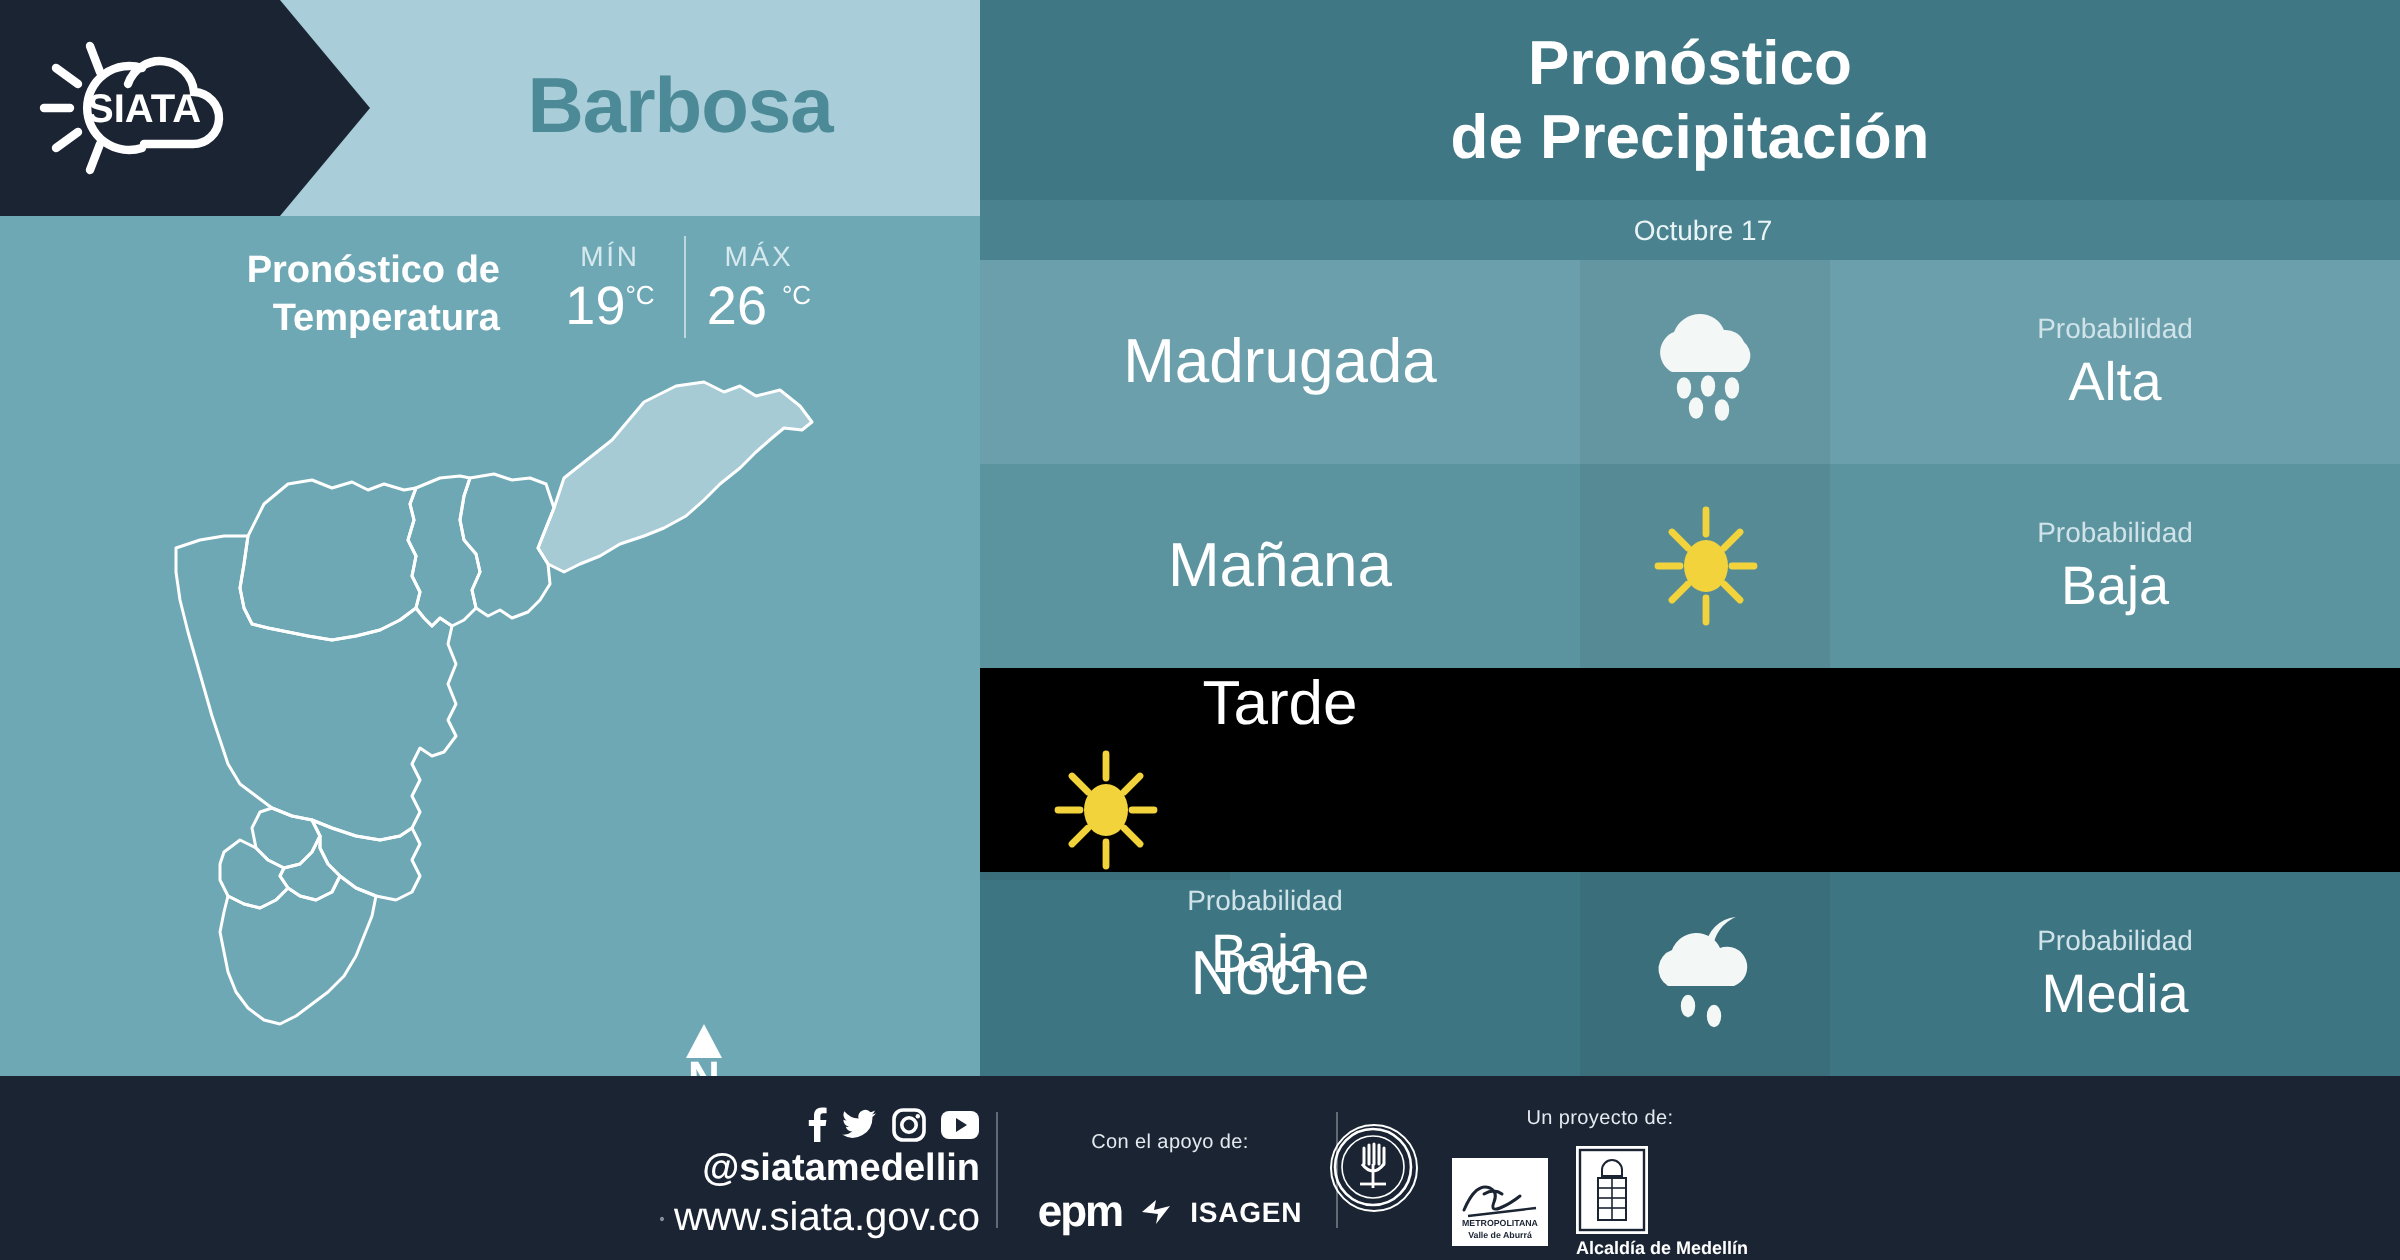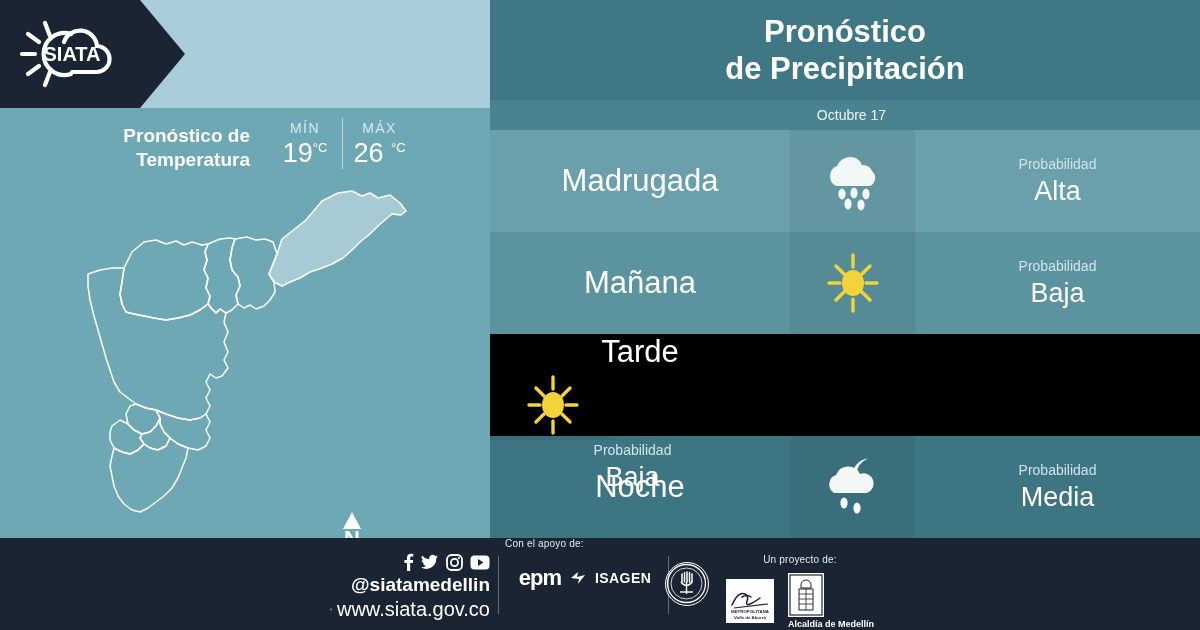--- a/index.html
+++ b/index.html
@@ -70,21 +70,21 @@
   .r4 { background:#3e7582; }
 
   
   .footer { position:absolute; left:0; top:538px; width:1200px; height:92px; background:#1b2433; }
   .f-social { position:absolute; left:330px; top:14px; width:160px; text-align:right; color:#fff; }
   .f-icons { display:flex; gap:7px; justify-content:flex-end; align-items:center; height:20px; }
   .f-handle { font-size:19px; font-weight:bold; color:#ffffff; line-height:1.25; margin-top:1px; }
   .f-site { font-size:20px; color:#ffffff; display:flex; align-items:center;
             justify-content:flex-end; gap:5px; line-height:1.25; }
   .vdiv { position:absolute; top:18px; width:1px; height:58px; background:rgba(255,255,255,.32); }
-  .f-support { position:absolute; left:505px; top:0; width:160px; text-align:left; }
+  .f-support { position:absolute; left:505px; top:28px; width:160px; text-align:center; }
   .f-caption { font-size:10px; color:#e4eaf0; letter-spacing:.2px; }
   .f-logos { display:flex; align-items:center; justify-content:center; gap:9px; margin-top:16px; }
   .epm-word { font-size:22px; color:#fff; font-weight:bold; letter-spacing:-1px; }
   .isagen-word { font-size:14px; color:#fff; font-weight:bold; letter-spacing:.4px; }
   .f-project { position:absolute; left:700px; top:16px; width:200px; text-align:center; }
   .f-plogos { display:flex; align-items:center; justify-content:center; gap:14px; margin-top:8px; }
   .area-badge { width:48px; height:44px; background:#ffffff; position:relative; }
   .area-cap { position:absolute; left:0; bottom:3px; width:48px; text-align:center;
               font-size:4.4px; color:#1b2433; font-weight:bold; line-height:1.25; }
   .alc-badge { width:36px; height:44px; background:#fff; }
@@ -106,20 +106,21 @@
             <line x1="14" y1="20" x2="25" y2="28"></line>
             <line x1="14" y1="60" x2="25" y2="52"></line>
             <line x1="31" y1="9" x2="36" y2="22"></line>
             <line x1="31" y1="71" x2="36" y2="58"></line>
             <path d="M57 20 A21 21 0 1 0 57 60"></path>
             <path d="M58 58 h24 a13 13 0 0 0 1 -26 a17 17 0 0 0 -33 -4"></path>
           </g>
           <text x="58" y="47" font-family="Liberation Sans, sans-serif" font-size="20" font-weight="bold" fill="#ffffff" text-anchor="middle">SIATA</text>
         </svg>
       </div>
+      <div class="city-name">Barbosa</div>
     </div>
 
     <div class="temp-block">
       <div class="temp-title">
         <span>Pronóstico de</span><br>
         <span>Temperatura</span>
       </div>
       <div class="temp-vals">
         <div class="temp-col">
           <div class="temp-label">MÍN</div>

